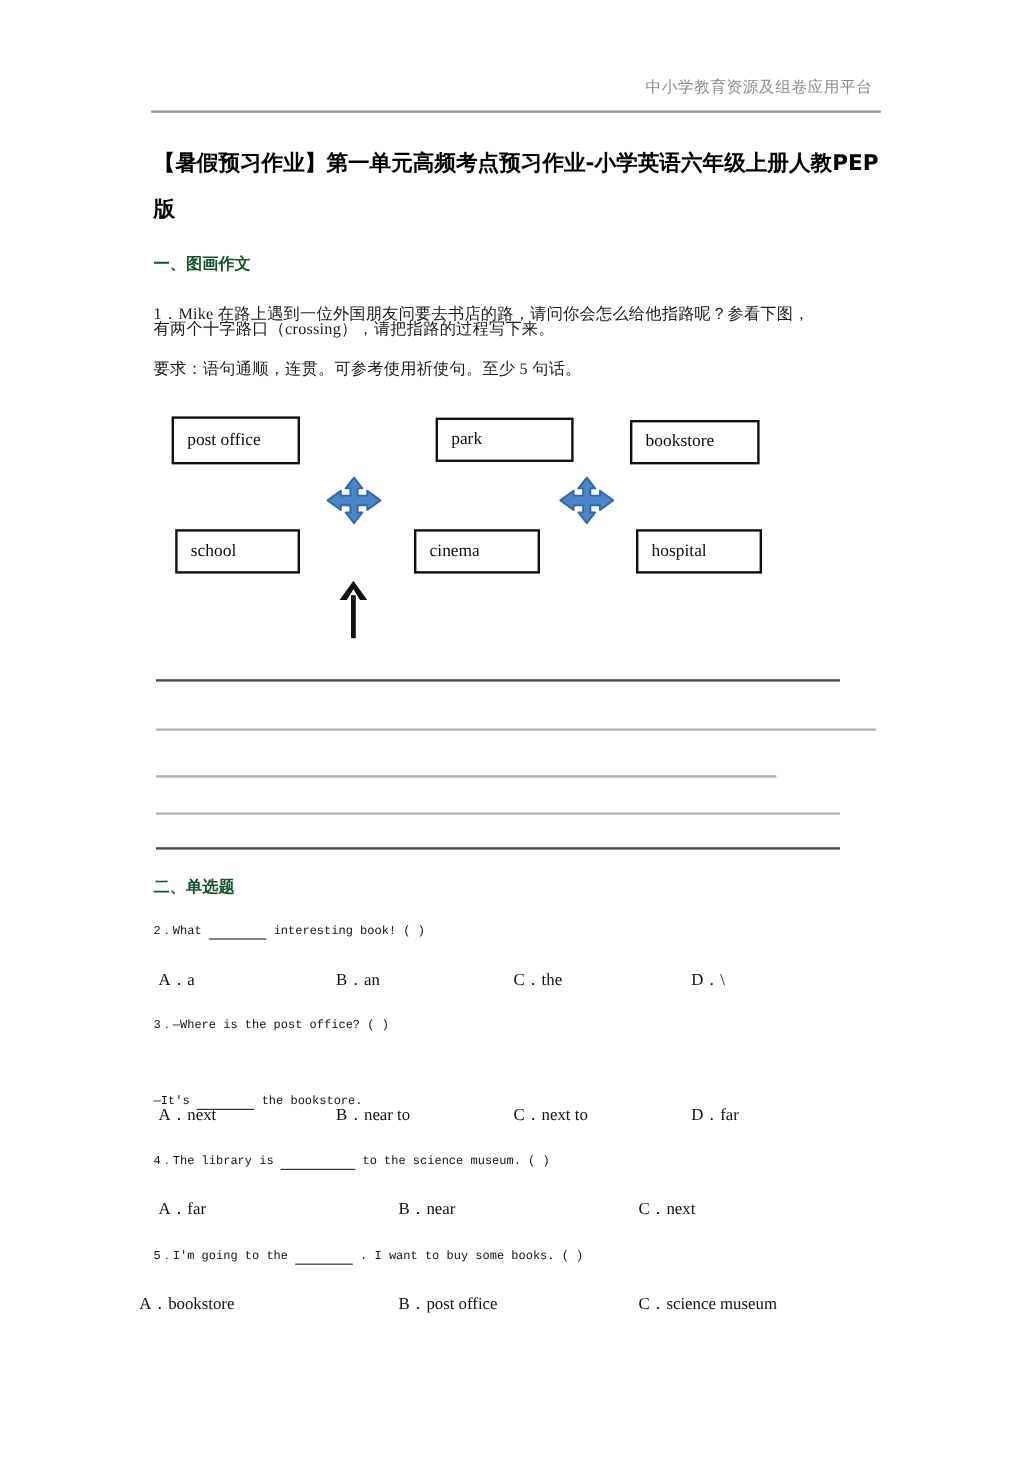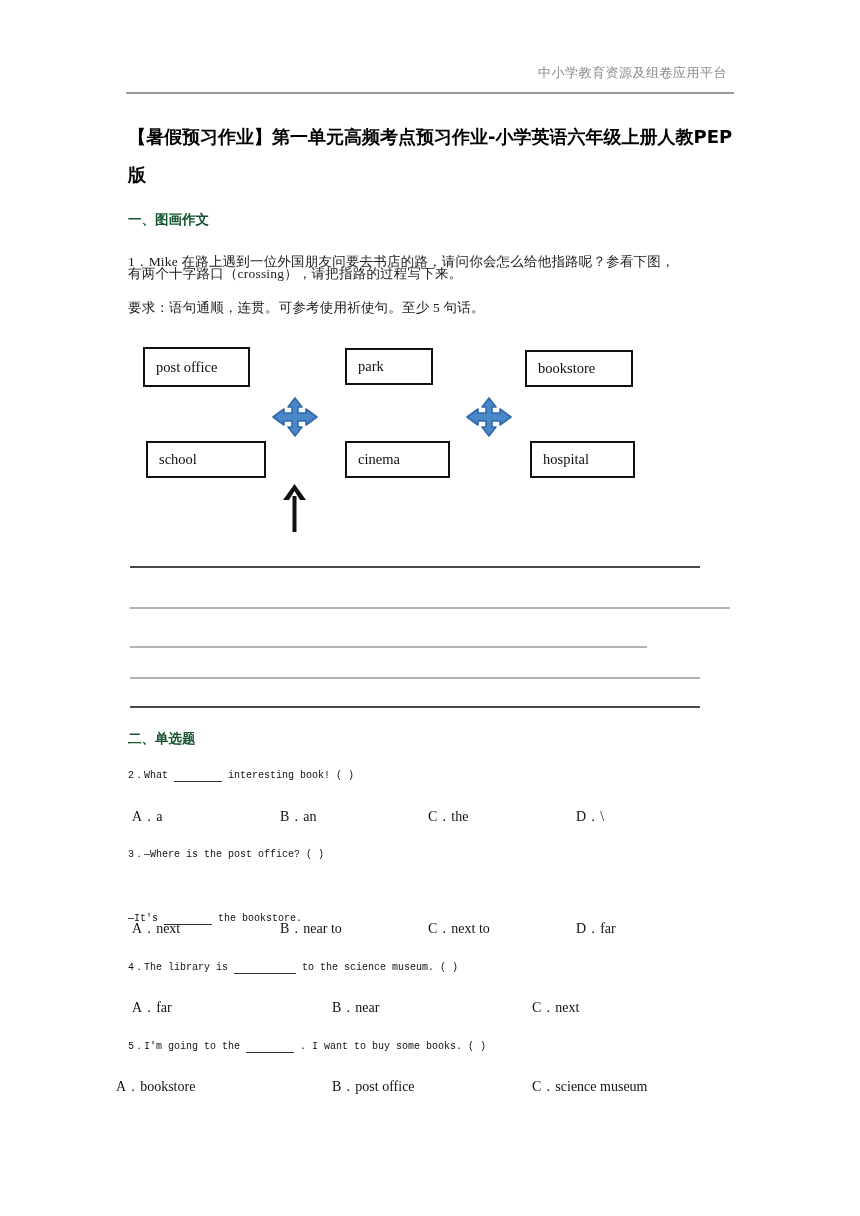--- a/index.html
+++ b/index.html
@@ -168,24 +168,24 @@
 
 <div class="section-heading" id="sec1">一、图画作文</div>
 
 <div class="cn-line" id="q1l1">1．Mike 在路上遇到一位外国朋友问要去书店的路，请问你会怎么给他指路呢？参看下图，</div>
 <div class="cn-line" id="q1l2">有两个十字路口（crossing），请把指路的过程写下来。</div>
 <div class="cn-line" id="q1l3">要求：语句通顺，连贯。可参考使用祈使句。至少 5 句话。</div>
 
 <div class="diagram">
 
   <div class="place-box" style="left:143px; top:347px; width:107px; height:40px;">post office</div>
-  <div class="place-box" style="left:345px; top:348px; width:88px; height:37px;">park</div>
+  <div class="place-box" style="left:363px; top:348px; width:115px; height:37px;">park</div>
   <div class="place-box" style="left:525px; top:350px; width:108px; height:37px;">bookstore</div>
 
-  <div class="place-box" style="left:146px; top:441px; width:120px; height:37px;">school</div>
+  <div class="place-box" style="left:146px; top:441px; width:104px; height:37px;">school</div>
   <div class="place-box" style="left:345px; top:441px; width:105px; height:37px;">cinema</div>
   <div class="place-box" style="left:530px; top:441px; width:105px; height:37px;">hospital</div>
 
   <div class="arrow4" style="left:270px; top:396px;">
     <svg width="50" height="42" viewBox="0 0 50 42">
       <g fill="#4a86c8" stroke="#2f69a8" stroke-width="1.6" stroke-linejoin="round">
         <path d="M25 2 L32 11 L28 11 L28 17 L36 17 L36 13 L47 21 L36 29 L36 25 L28 25 L28 31 L32 31 L25 40 L18 31 L22 31 L22 25 L14 25 L14 29 L3 21 L14 13 L14 17 L22 17 L22 11 L18 11 Z"></path>
       </g>
     </svg>
   </div>

